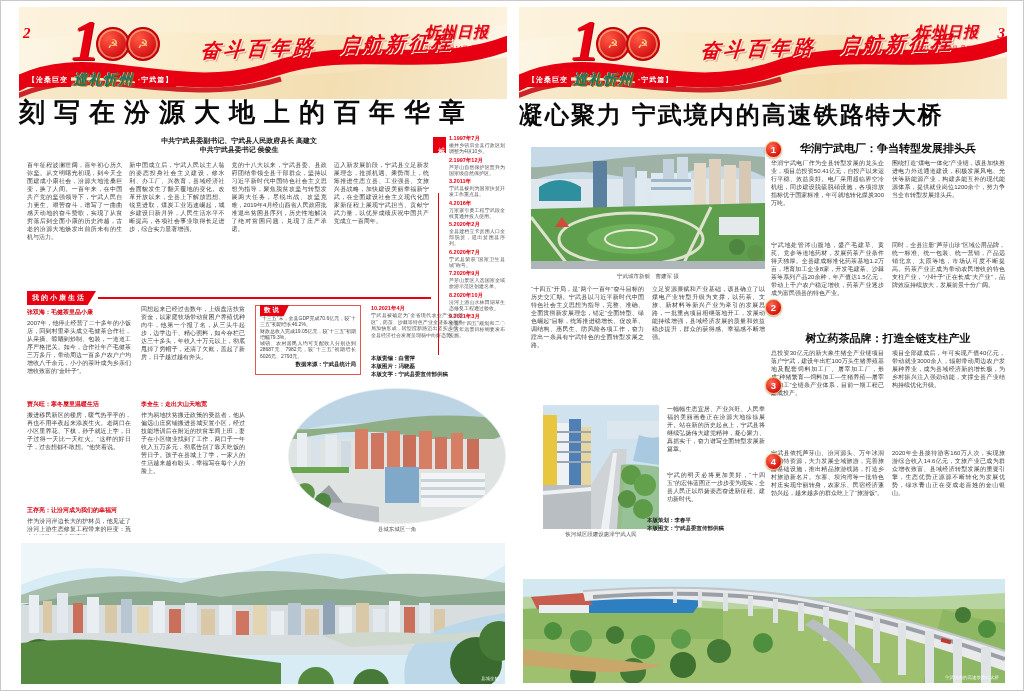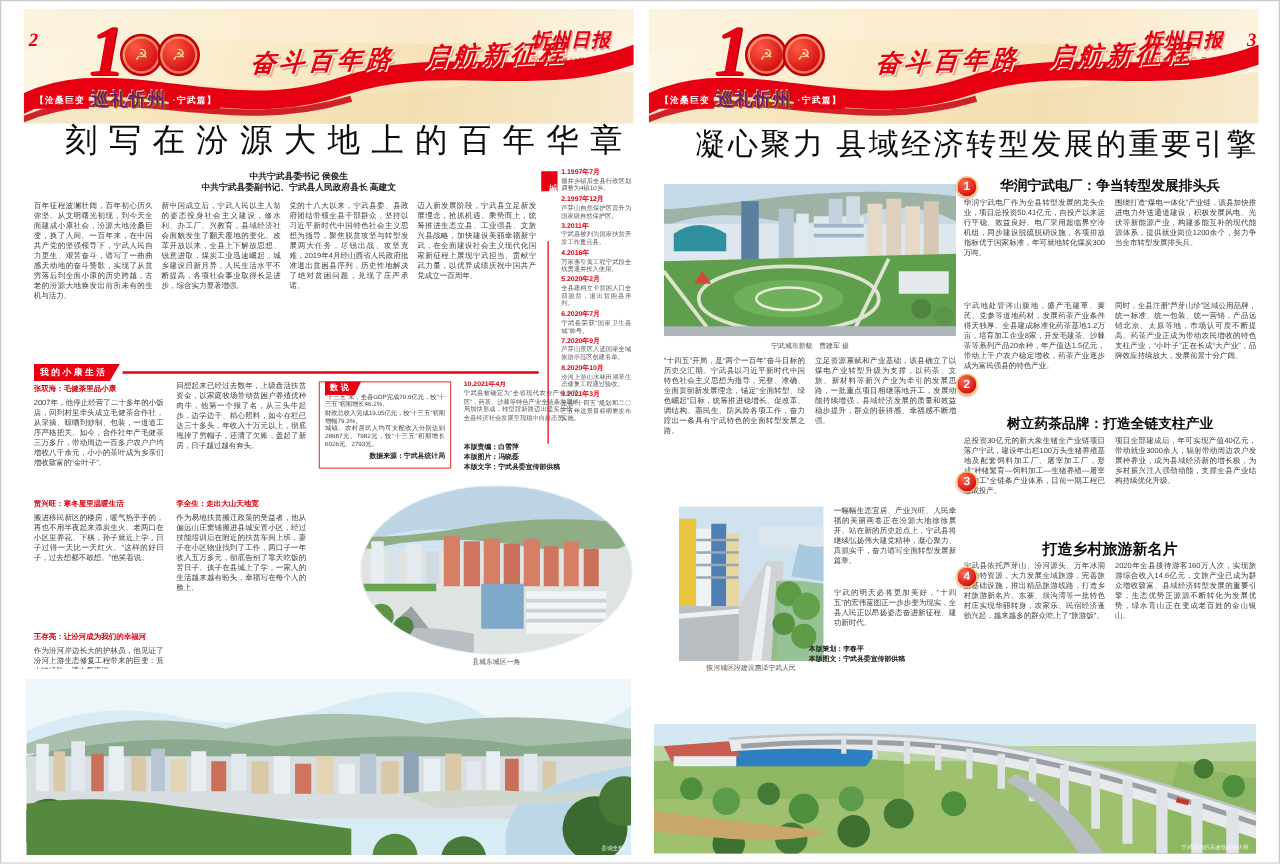--- a/index.html
+++ b/index.html
@@ -33,27 +33,27 @@
   .masthead .mdate{font-size:5.5px;color:#e60012;margin-top:3px;letter-spacing:.5px;}
   .pageno{position:absolute;z-index:3;font-family:"Liberation Serif",serif;font-style:italic;
     font-weight:bold;font-size:15px;color:#e60012;}
   .pn-left{left:4px;top:18px;}
   .pn-right{right:2px;top:18px;}
 
   
   .series{position:absolute;top:64px;left:6px;z-index:4;display:flex;align-items:center;gap:2px;}
   .series .rbox{background:#e60012;color:#fff;font-size:7px;font-weight:bold;
     padding:1.5px 3px;letter-spacing:1px;}
-  .series .gold{font-family:"Liberation Serif",serif;font-weight:bold;
-    font-size:14px;color:#701a75;letter-spacing:1px;
+  .series .gold{font-family:"Liberation Serif",serif;font-weight:bold;font-style:italic;
+    font-size:14px;color:#0f766e;letter-spacing:1px;
     text-shadow:1px 1px 0 #9c6b00, -0.5px -0.5px 0 #ffe9b0;}
 
   
-  .headline{position:absolute;left:0;width:100%;text-align:right;color:#0b0b0b;
-    font-weight:normal;white-space:nowrap;z-index:2;}
+  .headline{position:absolute;left:0;width:100%;text-align:left;color:#0b0b0b;
+    font-weight:bold;white-space:nowrap;z-index:2;}
   .pleft .headline{top:88px;font-size:26px;letter-spacing:9px;}
   .pright .headline{top:92px;font-size:24px;letter-spacing:2px;}
 
   .byline{position:absolute;top:130px;left:20px;width:400px;text-align:center;
     font-family:"Liberation Serif",serif;font-weight:bold;font-size:7px;color:#222;line-height:9px;}
 
   
   .tiny{font-size:6px;line-height:8px;color:#3c3c40;text-align:justify;overflow:hidden;}
   .tiny5{font-size:5px;line-height:6.5px;color:#55555a;text-align:justify;overflow:hidden;}
 
@@ -146,22 +146,22 @@
     </div>
 
     <div class="series">
       <span class="rbox">【沧桑巨变</span>
       <span class="gold">巡礼忻州</span>
       <span class="rbox">·宁武篇】</span>
     </div>
 
     <div class="headline">刻写在汾源大地上的百年华章</div>
     <div class="byline">
+      <div>中共宁武县委副书记、宁武县人民政府县长 高建文</div>
       <div>中共宁武县委书记 侯俊生</div>
-      <div>中共宁武县委副书记、宁武县人民政府县长 高建文</div>
     </div>
 
     <div class="article">
       <div class="acol tiny">百年征程波澜壮阔，百年初心历久弥坚。从文明曙光初现，到今天全面建成小康社会，汾源大地沧桑巨变，换了人间。一百年来，在中国共产党的坚强领导下，宁武人民自力更生、艰苦奋斗，谱写了一曲曲感天动地的奋斗赞歌，实现了从贫穷落后到全面小康的历史跨越，古老的汾源大地焕发出前所未有的生机与活力。</div>
       <div class="acol tiny">新中国成立后，宁武人民以主人翁的姿态投身社会主义建设，修水利、办工厂、兴教育，县域经济社会面貌发生了翻天覆地的变化。改革开放以来，全县上下解放思想、锐意进取，煤炭工业迅速崛起，城乡建设日新月异，人民生活水平不断提高，各项社会事业取得长足进步，综合实力显著增强。</div>
       <div class="acol tiny">党的十八大以来，宁武县委、县政府团结带领全县干部群众，坚持以习近平新时代中国特色社会主义思想为指导，聚焦脱贫攻坚与转型发展两大任务，尽锐出战、攻坚克难，2019年4月经山西省人民政府批准退出贫困县序列，历史性地解决了绝对贫困问题，兑现了庄严承诺。</div>
       <div class="acol tiny">迈入新发展阶段，宁武县立足新发展理念，抢抓机遇、乘势而上，统筹推进生态立县、工业强县、文旅兴县战略，加快建设美丽幸福新宁武，在全面建设社会主义现代化国家新征程上展现宁武担当、贡献宁武力量，以优异成绩庆祝中国共产党成立一百周年。</div>
     </div>
 
     <div class="timeline">
@@ -346,21 +346,21 @@
         <div class="mdate">2021年7月14日 星期三</div>
       </div>
     </div>
 
     <div class="series">
       <span class="rbox">【沧桑巨变</span>
       <span class="gold">巡礼忻州</span>
       <span class="rbox">·宁武篇】</span>
     </div>
 
-    <div class="headline">凝心聚力 县域经济转型发展的重要引擎</div>
+    <div class="headline">凝心聚力 宁武境内的高速铁路特大桥</div>
 
     <div class="photo" style="left:12px;top:140px;width:234px;height:122px;">
       <svg width="234" height="122" viewBox="0 0 234 122">
         <rect width="234" height="122" fill="#c5d9e6"></rect>
         <path d="M0,34 Q40,20 80,28 T160,24 T234,30 L234,10 Q160,2 80,12 T0,20 Z" fill="#9eb3a6"></path>
         <rect x="0" y="32" width="234" height="30" fill="#dfe7ee"></rect>
         <rect x="62" y="14" width="14" height="48" fill="#5b7f9e"></rect>
         <rect x="92" y="20" width="12" height="42" fill="#b6c6d4"></rect>
           <rect x="106" y="24" width="10" height="38" fill="#dfe9f0"></rect>
         <rect x="120" y="26" width="40" height="30" fill="#dfe9f0"></rect>
@@ -443,21 +443,20 @@
         <div class="scol tiny">同时，全县注册“芦芽山珍”区域公用品牌，统一标准、统一包装、统一营销，产品远销北京、太原等地，市场认可度不断提高。药茶产业正成为带动农民增收的特色支柱产业，“小叶子”正在长成“大产业”，品牌效应持续放大，发展前景十分广阔。</div>
       </div>
 
       <div class="sec-title" style="top:194px;font-size:11px;">树立药茶品牌：打造全链支柱产业</div>
       <div class="badge" style="top:240px;">3</div>
       <div class="sec-cols" style="top:212px;height:78px;">
         <div class="scol tiny">总投资30亿元的新大象生猪全产业链项目落户宁武，建设年出栏100万头生猪养殖基地及配套饲料加工厂、屠宰加工厂，形成“种猪繁育—饲料加工—生猪养殖—屠宰深加工”全链条产业体系，目前一期工程已建成投产。</div>
         <div class="scol tiny">项目全部建成后，年可实现产值40亿元，带动就业3000余人，辐射带动周边农户发展种养业，成为县域经济新的增长极，为乡村振兴注入强劲动能，支撑全县产业结构持续优化升级。</div>
       </div>
 
-      <div class="sec-title" style="top:294px;font-size:12px;">打造乡村旅游新名片</div>
       <div class="badge" style="top:316px;">4</div>
       <div class="sec-cols" style="top:312px;height:122px;">
         <div class="scol tiny">宁武县依托芦芽山、汾河源头、万年冰洞等独特资源，大力发展全域旅游，完善旅游基础设施，推出精品旅游线路，打造乡村旅游新名片。东寨、坝沟湾等一批特色村庄实现华丽转身，农家乐、民宿经济蓬勃兴起，越来越多的群众吃上了“旅游饭”。</div>
         <div class="scol tiny">2020年全县接待游客160万人次，实现旅游综合收入14.6亿元，文旅产业已成为群众增收致富、县域经济转型发展的重要引擎，生态优势正源源不断转化为发展优势，绿水青山正在变成老百姓的金山银山。</div>
       </div>
     </div>
 
     <div class="photo" style="left:4px;top:572px;width:482px;height:104px;">
       <svg width="482" height="104" viewBox="0 0 482 104">
         <rect width="482" height="104" fill="#9fc06e"></rect>

